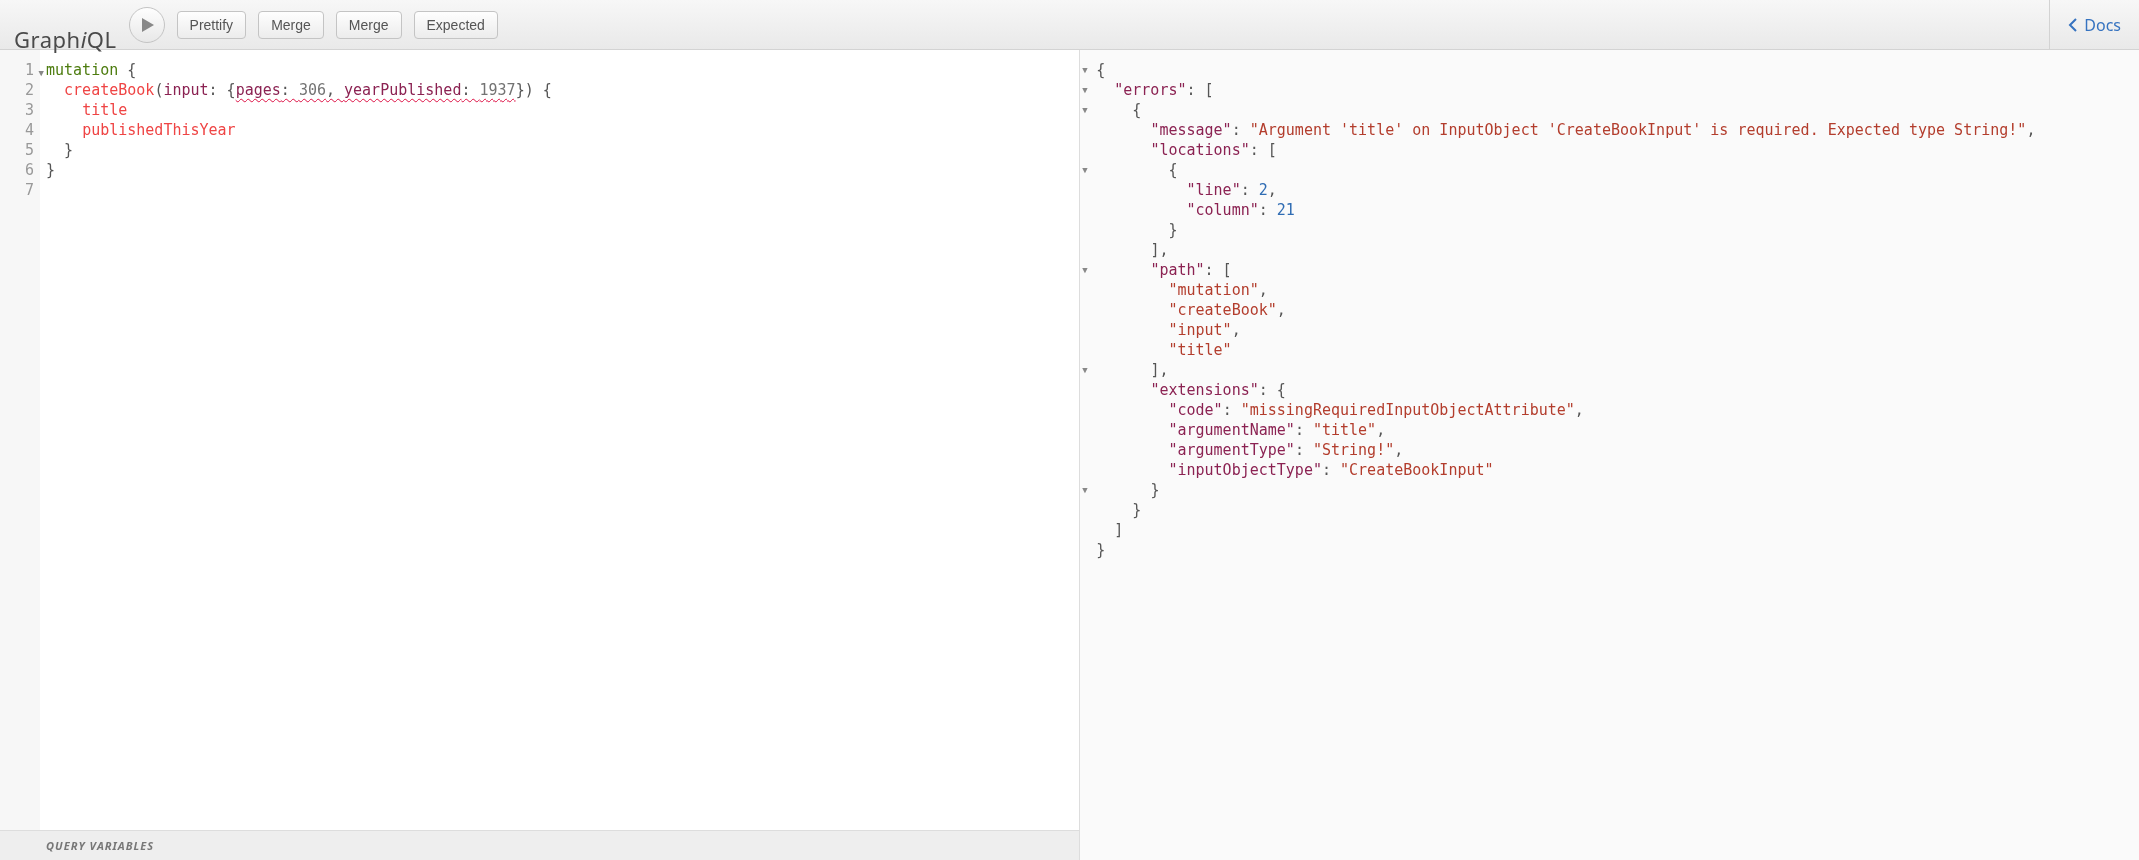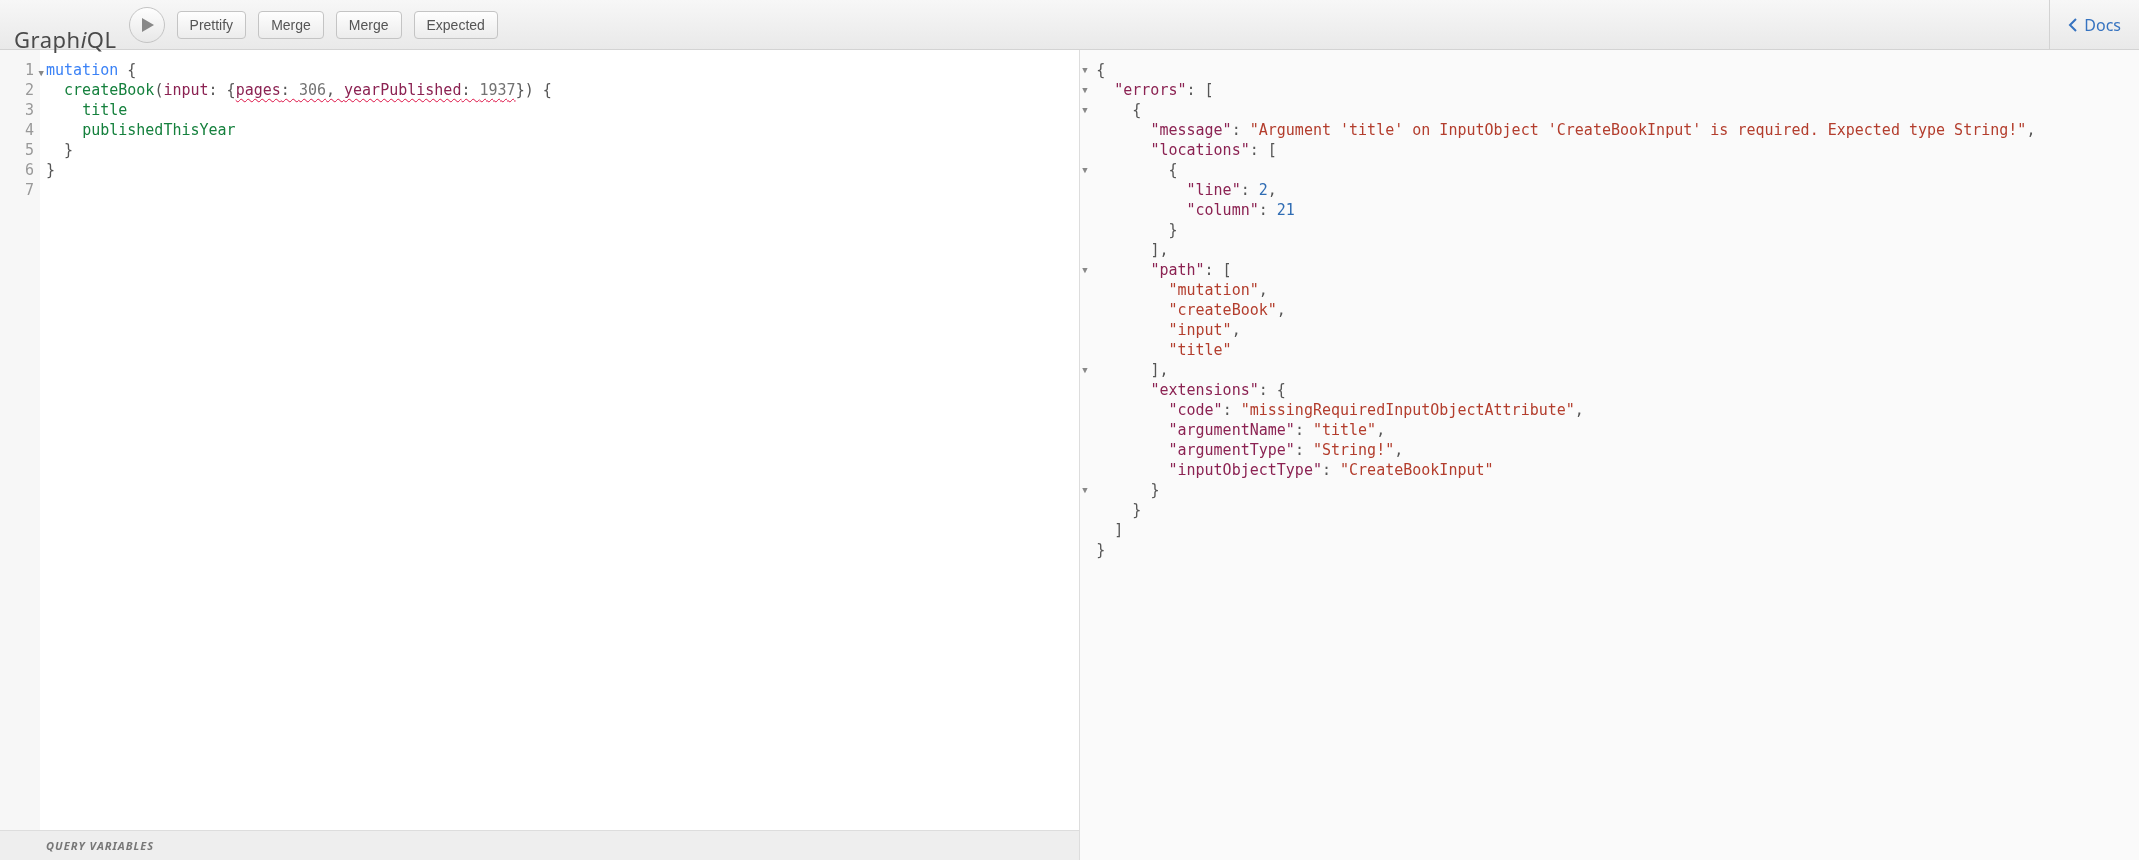--- a/index.html
+++ b/index.html
@@ -82,22 +82,22 @@
   right:-10px;top:3px;
   font-size:9px;color:#888;
 }
 .code{
   flex:1;
   padding:10px 0 0 6px;
   font:15px/20px "SF Mono",Menlo,Consolas,monospace;
   white-space:pre;
   overflow:auto;
 }
-.kw{color:#3b82f6;}     
-.field{color:#15803d;}  
+.kw{color:#4d7c0f;}     
+.field{color:#ef4444;}  
 .arg{color:#8b2252;}    
 .num{color:#737373;}
 .punct{color:#555;}
 .squiggle{
   text-decoration:underline wavy #d14;
   text-decoration-thickness:1px;
   text-underline-offset:3px;
 }
 
 .vars-bar{

